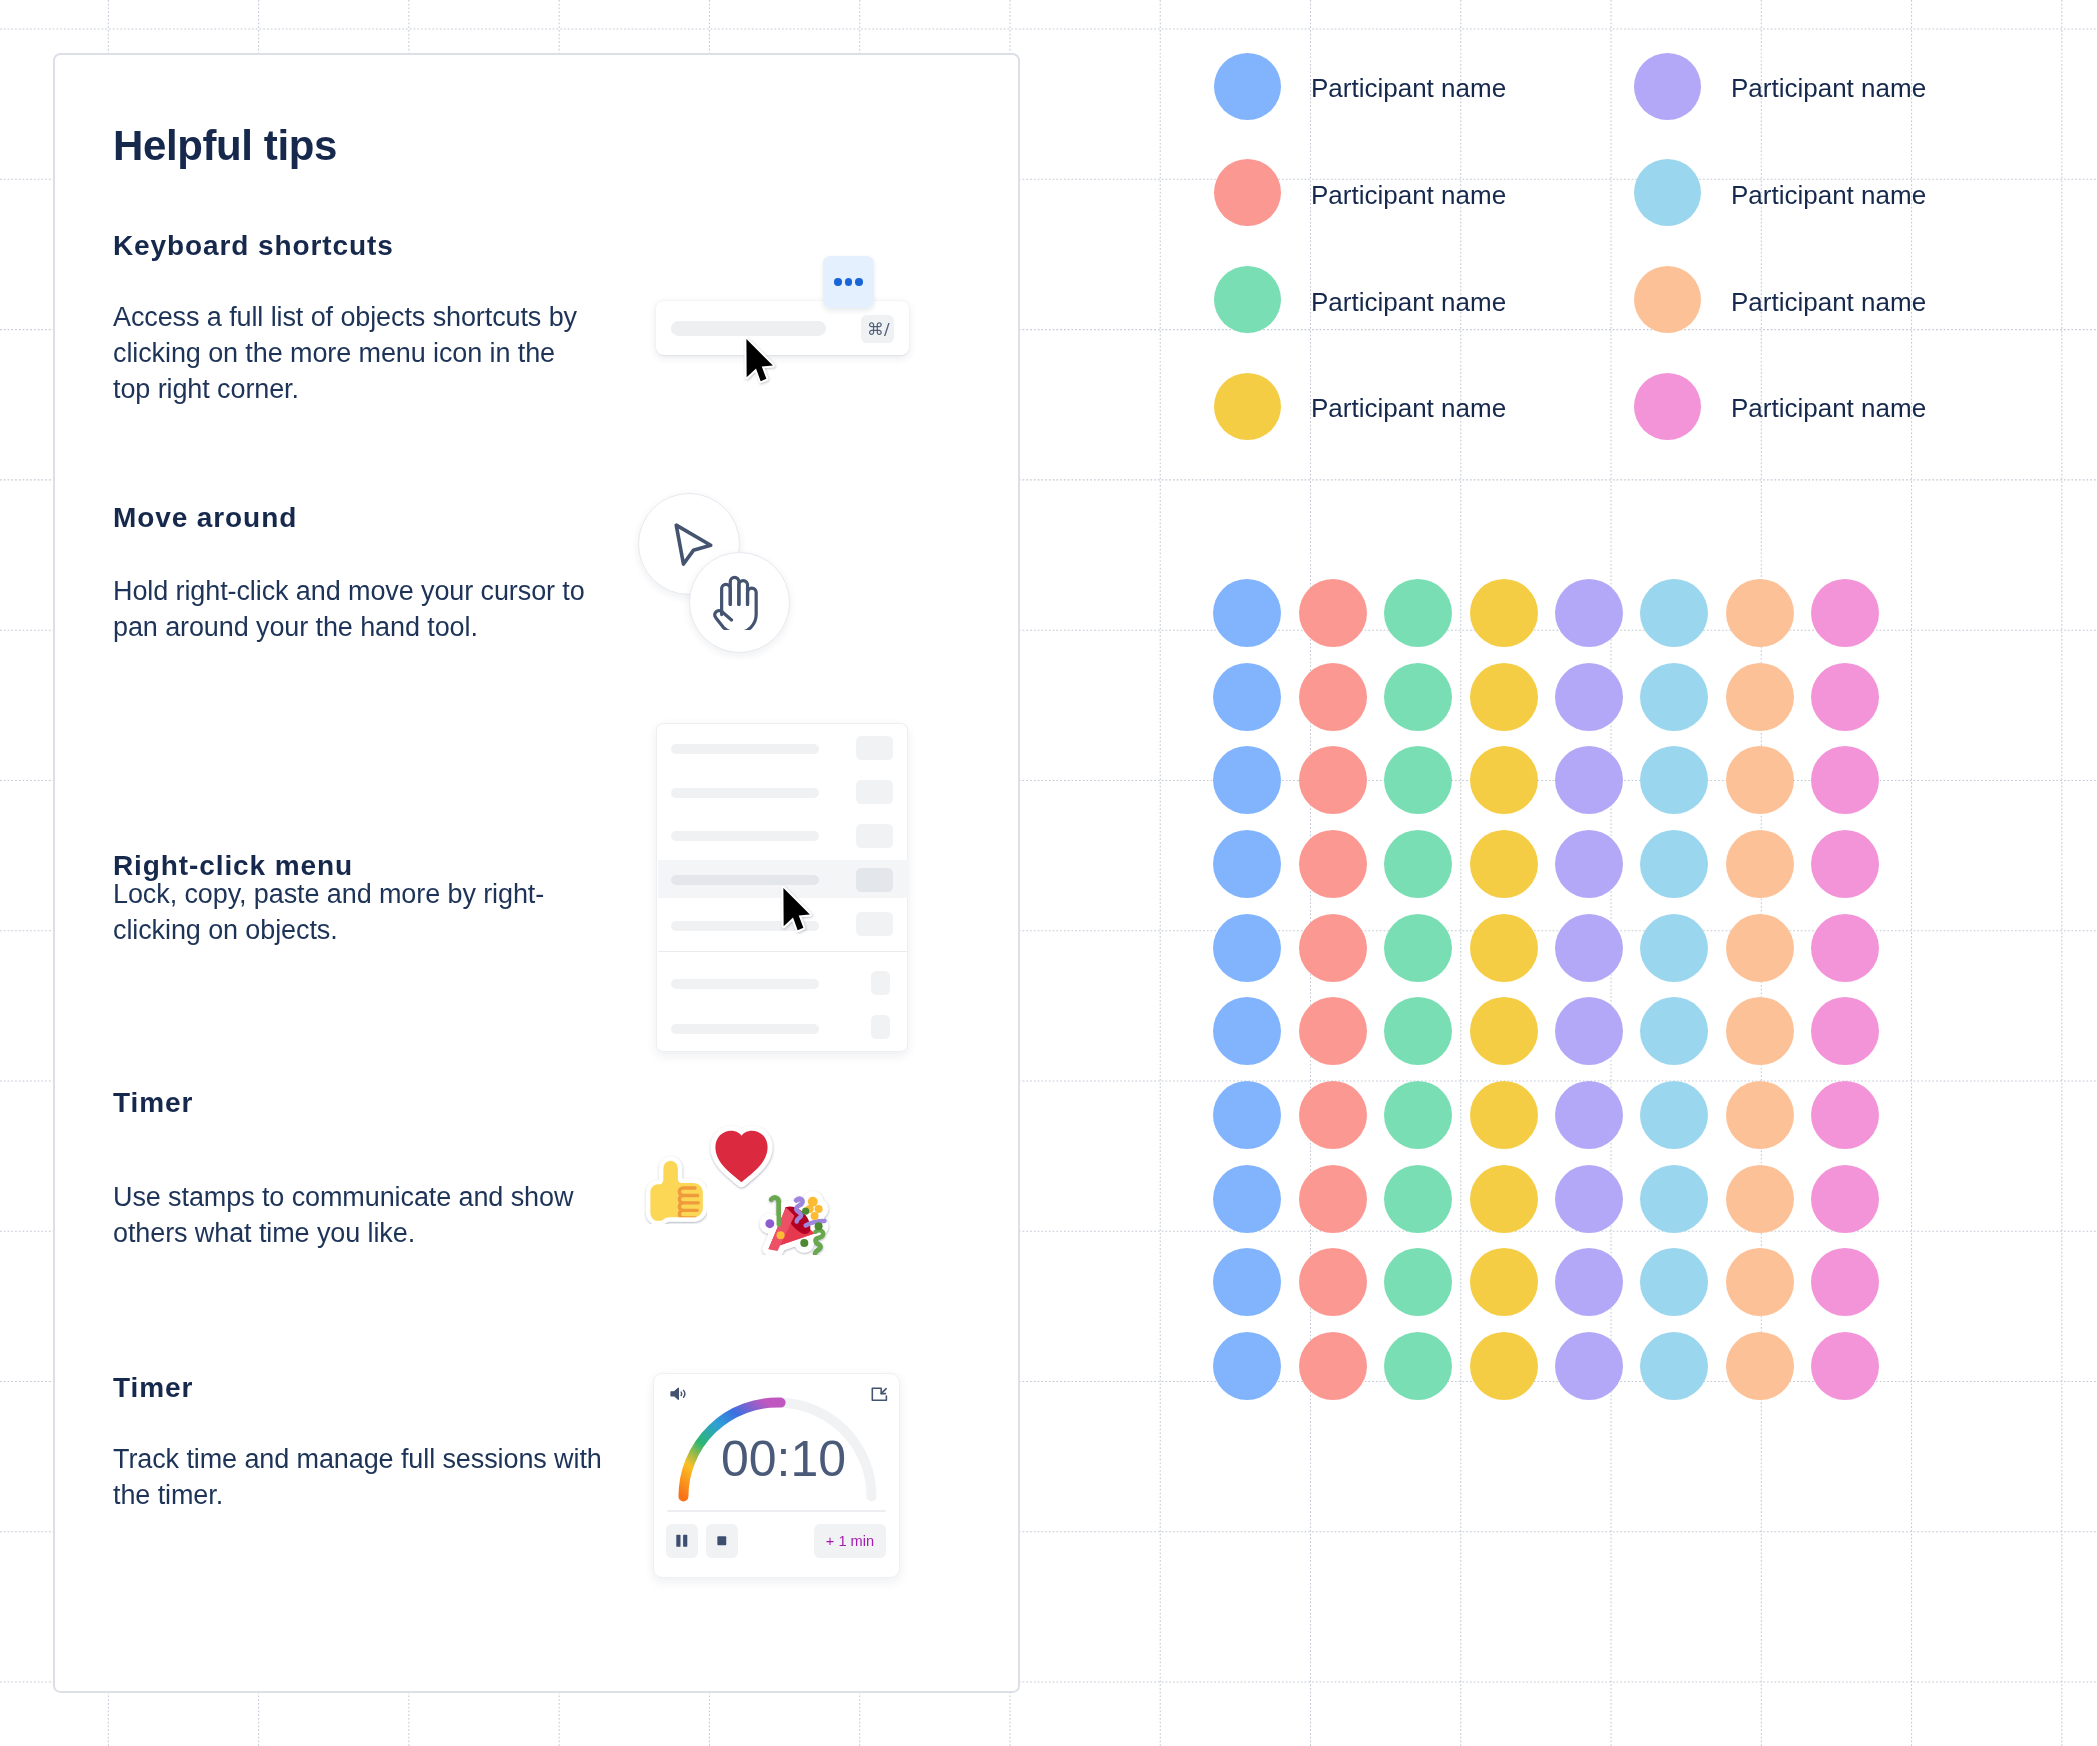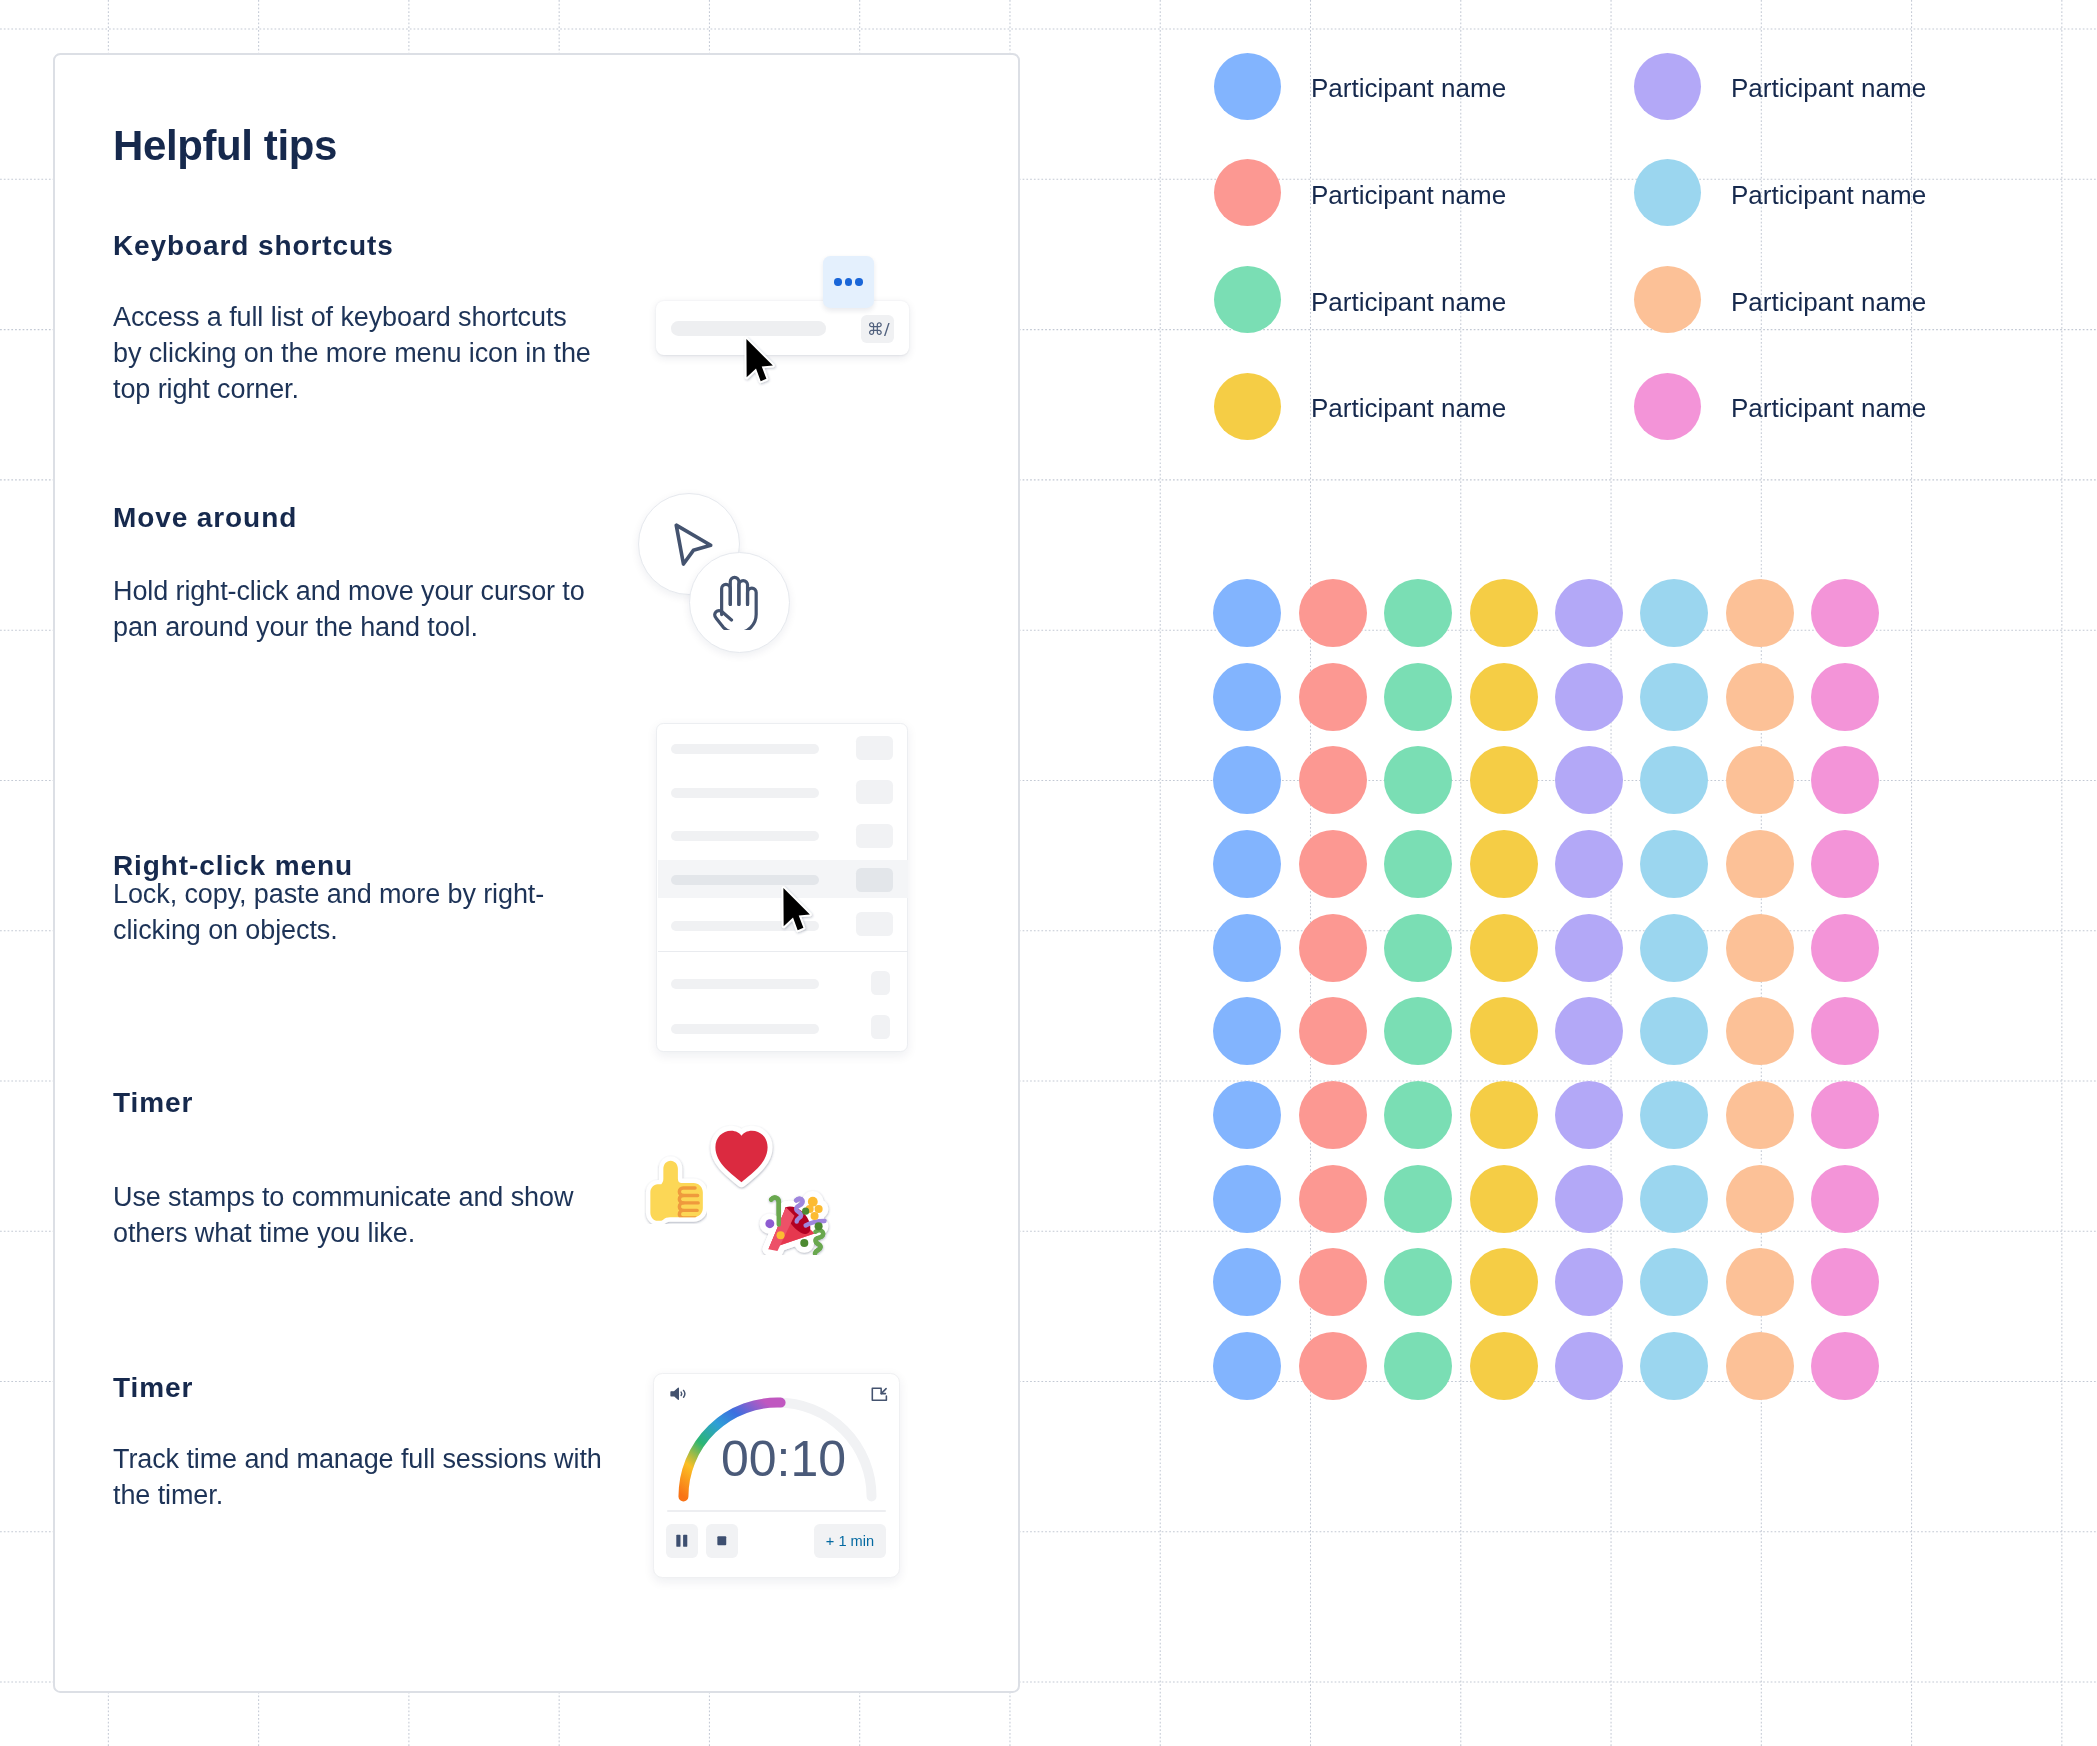--- a/index.html
+++ b/index.html
@@ -20,21 +20,21 @@
 .ma-c{position:absolute;border-radius:50%;background:#fff;border:1px solid #e6e9ee;box-shadow:0 2.6px 8.4px rgba(20,34,64,.07)}
 .rc-card{position:absolute;left:656px;top:723px;width:252px;height:329px;background:#fff;border:1px solid #eceef1;border-radius:7.3px;box-shadow:0 3.1px 10.4px rgba(20,34,64,.07)}
 .rc-hi{position:absolute;left:658px;top:860px;width:250px;height:38px;background:#f4f5f7}
 .rc-bar{position:absolute;left:671px;width:148px;height:10px;background:#f0f1f3;border-radius:5.2px}
 .rc-sq{position:absolute;left:856px;width:37px;height:23.5px;background:#f1f2f4;border-radius:5.2px}
 .rc-div{position:absolute;left:658px;top:951px;width:250px;height:1px;background:#e9ebef}
 .tm-card{position:absolute;left:653px;top:1373px;width:247px;height:205px;background:#fff;border:1px solid #eff0f2;border-radius:9.4px;box-shadow:0 3.1px 10.4px rgba(20,34,64,.07)}
 .tm-div{position:absolute;left:667px;top:1510px;width:219px;height:1.6px;background:#edeef1;border-radius:1px}
 .tm-btn{position:absolute;top:1524px;height:34px;background:#f1f2f4;border-radius:5.7px;display:flex;align-items:center;justify-content:center}
 .tm-time{position:absolute;left:721px;top:1434px;font-size:50px;font-weight:400;color:#4a5a79;letter-spacing:0;line-height:1}
-.tm-add{font-size:14.6px;color:#0369a1;letter-spacing:0}
+.tm-add{font-size:14.6px;color:#a21caf;letter-spacing:0}
 .pdot{position:absolute;border-radius:50%;width:67px;height:67px}
 .pt{position:absolute;font-size:26px;color:#16294d;letter-spacing:0px;white-space:nowrap;line-height:1}
 .gdot{position:absolute;border-radius:50%;width:68px;height:68px}
 </style>
 </head>
 <body>
 
 <svg id="grid" width="2097" height="1746" viewBox="0 0 4016 3344">
     <line x1="207.4" y1="0" x2="207.4" y2="3344" stroke="#c3c9d4" stroke-width="2" stroke-dasharray="3.3 3.9"></line>
     <line x1="495.2" y1="0" x2="495.2" y2="3344" stroke="#c3c9d4" stroke-width="2" stroke-dasharray="3.3 3.9"></line>
@@ -61,21 +61,21 @@
     <line x1="0" y1="2358.1" x2="4016" y2="2358.1" stroke="#c3c9d4" stroke-width="2" stroke-dasharray="3.3 3.9"></line>
     <line x1="0" y1="2645.9" x2="4016" y2="2645.9" stroke="#c3c9d4" stroke-width="2" stroke-dasharray="3.3 3.9"></line>
     <line x1="0" y1="2933.7" x2="4016" y2="2933.7" stroke="#c3c9d4" stroke-width="2" stroke-dasharray="3.3 3.9"></line>
     <line x1="0" y1="3221.5" x2="4016" y2="3221.5" stroke="#c3c9d4" stroke-width="2" stroke-dasharray="3.3 3.9"></line>
   </svg>
 
 <div class="panel"></div>
 <div class="title">Helpful tips</div>
 
 <div class="h3" style="top:232px">Keyboard shortcuts</div>
-<div class="p" style="top:299px">Access a full list of keyboard shortcuts by clicking on the more menu icon in the top right corner.</div>
+<div class="p" style="top:299px">Access a full list of objects shortcuts by clicking on the more menu icon in the top right corner.</div>
 <div class="h3" style="top:504px">Move around</div>
 <div class="p" style="top:573px">Hold right-click and move your cursor to pan around your the hand tool.</div>
 <div class="h3" style="top:852px">Right-click menu</div>
 <div class="p" style="top:876px">Lock, copy, paste and more by right-clicking on objects.</div>
 <div class="h3" style="top:1089px">Timer</div>
 <div class="p" style="top:1179px">Use stamps to communicate and show others what time you like.</div>
 <div class="h3" style="top:1374px">Timer</div>
 <div class="p" style="top:1441px;width:496px">Track time and manage full sessions with the timer.</div>
 
 <div class="ks-card"></div>

